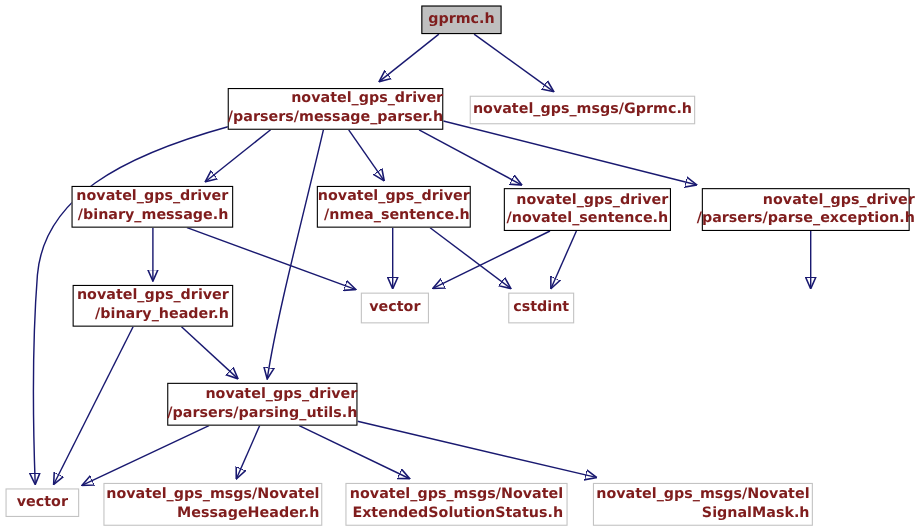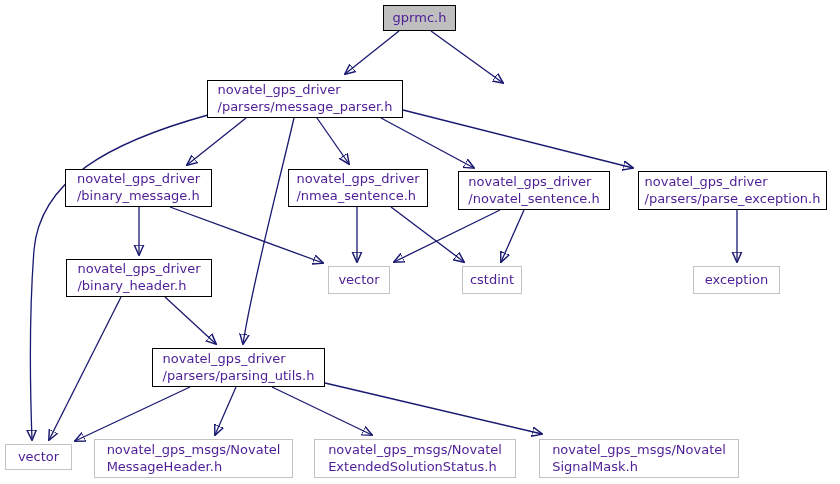--- a/index.html
+++ b/index.html
@@ -1,22 +1,22 @@
 <!DOCTYPE html>
 <html><head>
 <meta charset="utf-8">
 <style>
   html,body{margin:0;padding:0;background:#ffffff;}
   #canvas{position:relative;width:840px;height:484px;background:#ffffff;overflow:hidden;
           font-family:"DejaVu Sans", sans-serif;}
   #edges{position:absolute;left:0;top:0;width:840px;height:484px;}
   #edges path{fill:none;stroke:#191970;stroke-width:1.3px;}
   .node{position:absolute;box-sizing:border-box;display:flex;align-items:center;justify-content:center;
-        text-align:left;white-space:pre-line;font-size:13px;line-height:1.3;color:#4c1d95;
-        background:#ffffff;z-index:2;}
+        text-align:right;white-space:pre-line;font-size:13px;line-height:1.3;color:#7f1d1d;
+        background:#ffffff;z-index:2;font-weight:bold;}
   .node.root{background:#bfbfbf;border:1.4px solid #000000;}
   .node.internal{border:1.4px solid #000000;}
   .node.external{border:1px solid #c3c3c3;}
 </style>
 </head>
 <body>
 
 <div id="canvas">
 
   <svg id="edges" width="840" height="484" viewBox="0 0 840 484">
@@ -43,20 +43,21 @@
     <path d="M121,297 L49,440" marker-end="url(#arrow)"></path>
     <path d="M165,297 L216,344" marker-end="url(#arrow)"></path>
     <path d="M190,387 L75,441" marker-end="url(#arrow)"></path>
     <path d="M236,387 L215,435" marker-end="url(#arrow)"></path>
     <path d="M272,387 L372,435" marker-end="url(#arrow)"></path>
     <path d="M325,383 L542,434" marker-end="url(#arrow)"></path>
   </svg>
 
   <div class="node root" style="left:383px;top:5px;width:73px;height:26px">gprmc.h</div>
 
+  <div class="node external" style="left:427px;top:87px;width:205px;height:26px">novatel_gps_msgs/Gprmc.h</div>
 
   <div class="node internal" style="left:207px;top:80px;width:196px;height:38px">novatel_gps_driver
 /parsers/message_parser.h</div>
 
   <div class="node internal" style="left:65px;top:169px;width:147px;height:38px">novatel_gps_driver
 /binary_message.h</div>
 
   <div class="node internal" style="left:288px;top:169px;width:140px;height:38px">novatel_gps_driver
 /nmea_sentence.h</div>
 
@@ -66,21 +67,20 @@
   <div class="node internal" style="left:638px;top:171px;width:189px;height:39px">novatel_gps_driver
 /parsers/parse_exception.h</div>
 
   <div class="node internal" style="left:66px;top:259px;width:146px;height:38px">novatel_gps_driver
 /binary_header.h</div>
 
   <div class="node external" style="left:328px;top:266px;width:62px;height:28px">vector</div>
 
   <div class="node external" style="left:462px;top:266px;width:60px;height:28px">cstdint</div>
 
-  <div class="node external" style="left:693px;top:266px;width:87px;height:28px">exception</div>
 
   <div class="node internal" style="left:152px;top:348px;width:173px;height:39px">novatel_gps_driver
 /parsers/parsing_utils.h</div>
 
   <div class="node external" style="left:5px;top:444px;width:67px;height:26px">vector</div>
 
   <div class="node external" style="left:94px;top:439px;width:199px;height:39px">novatel_gps_msgs/Novatel
 MessageHeader.h</div>
 
   <div class="node external" style="left:314px;top:439px;width:202px;height:39px">novatel_gps_msgs/Novatel

